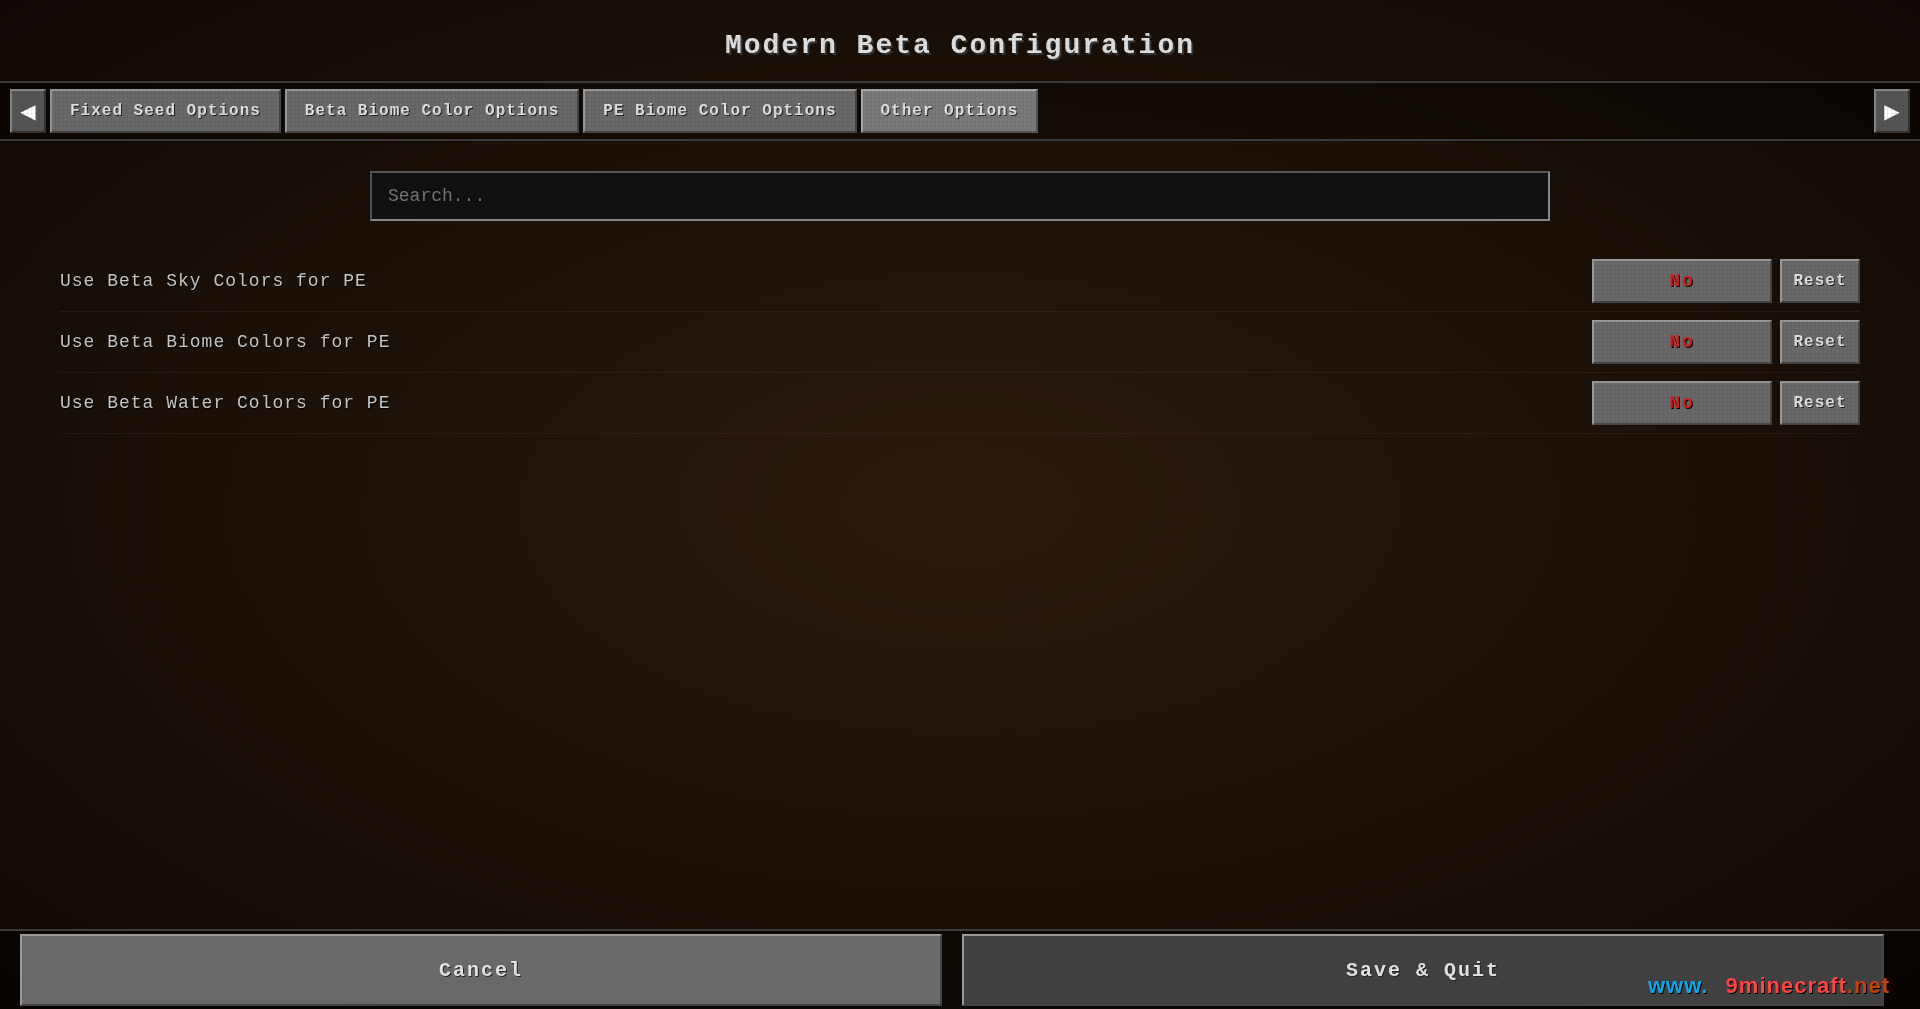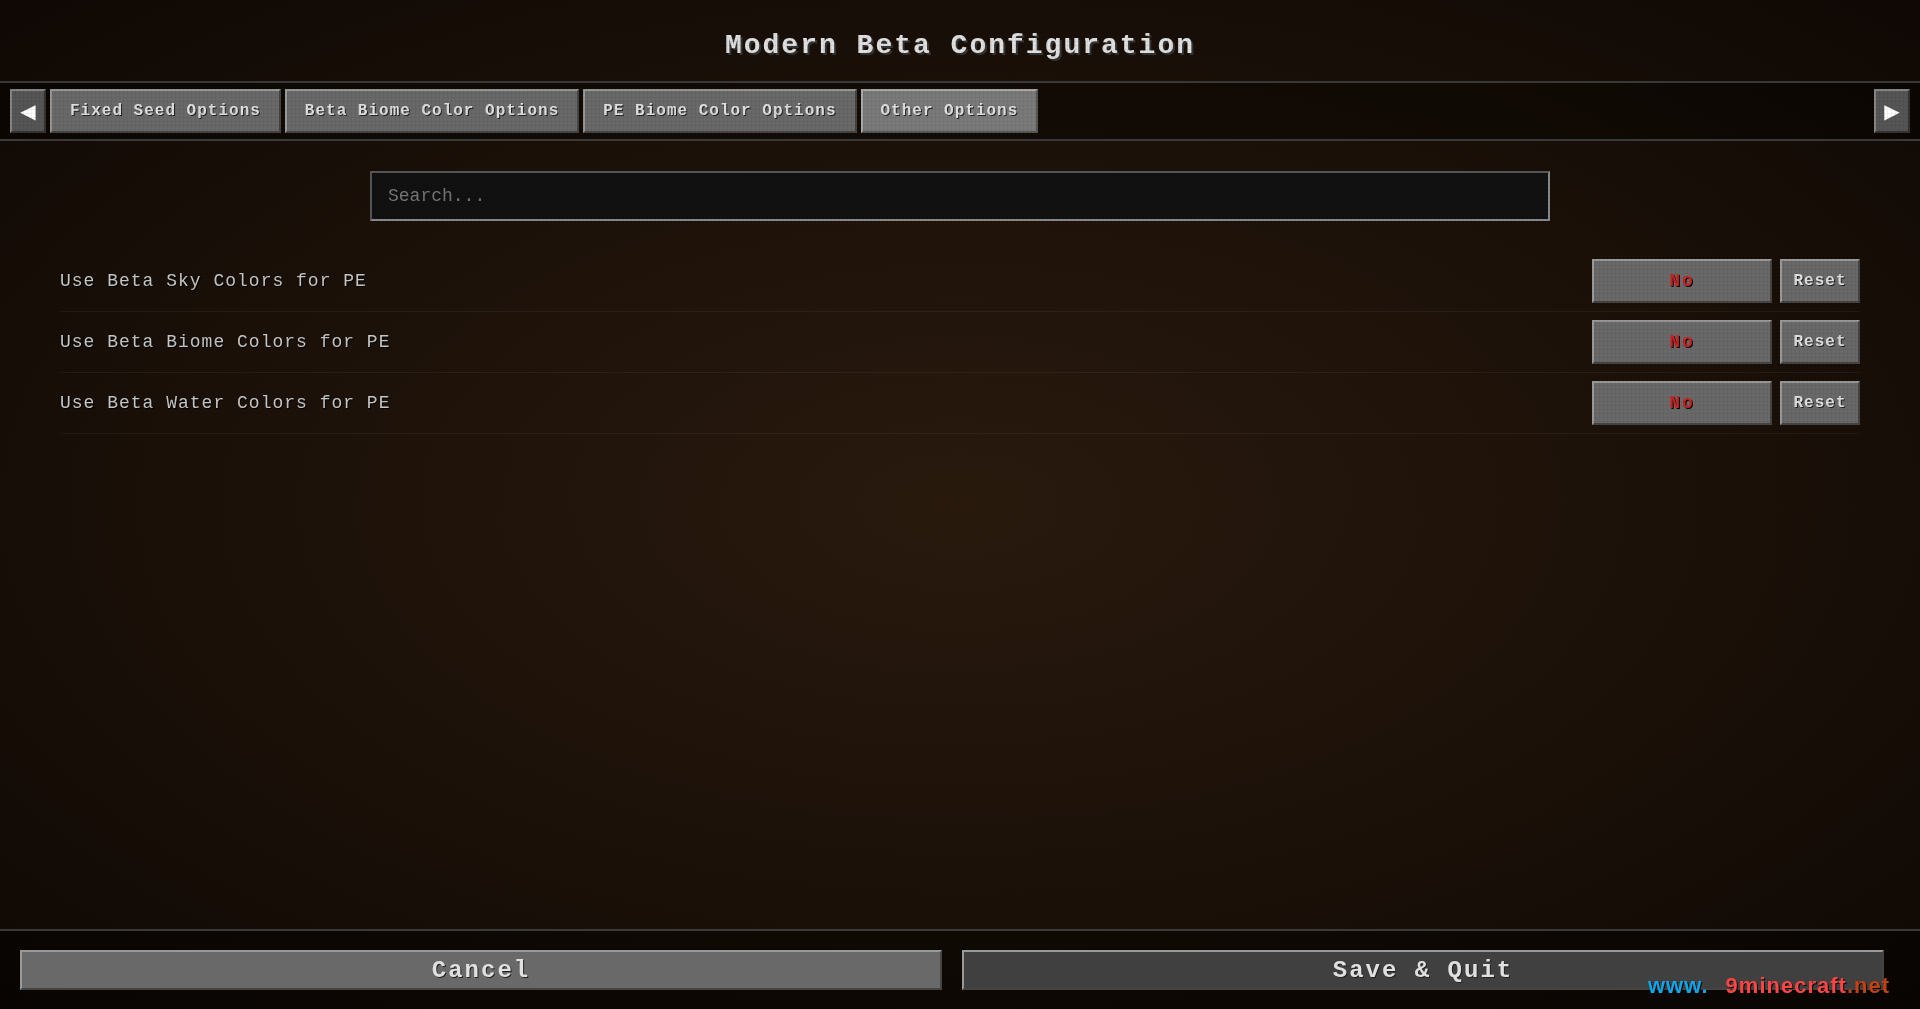--- a/index.html
+++ b/index.html
@@ -190,23 +190,23 @@
       left: 0;
       right: 0;
       height: 80px;
       display: flex;
       align-items: center;
       background: rgba(0,0,0,0.4);
       border-top: 2px solid #3a3a3a;
     }
 
     .bottom-button {
-      height: 40px;
-      font-family: 'Courier New', monospace;
-      font-size: 24px;
+      height: 72px;
+      font-family: 'Courier New', monospace;
+      font-size: 20px;
       font-weight: bold;
       letter-spacing: 2px;
       cursor: pointer;
       text-shadow: 1px 1px 0 #222;
       border: 2px solid #999;
       border-bottom-color: #444;
       border-right-color: #444;
     }
 
     .cancel-button {

